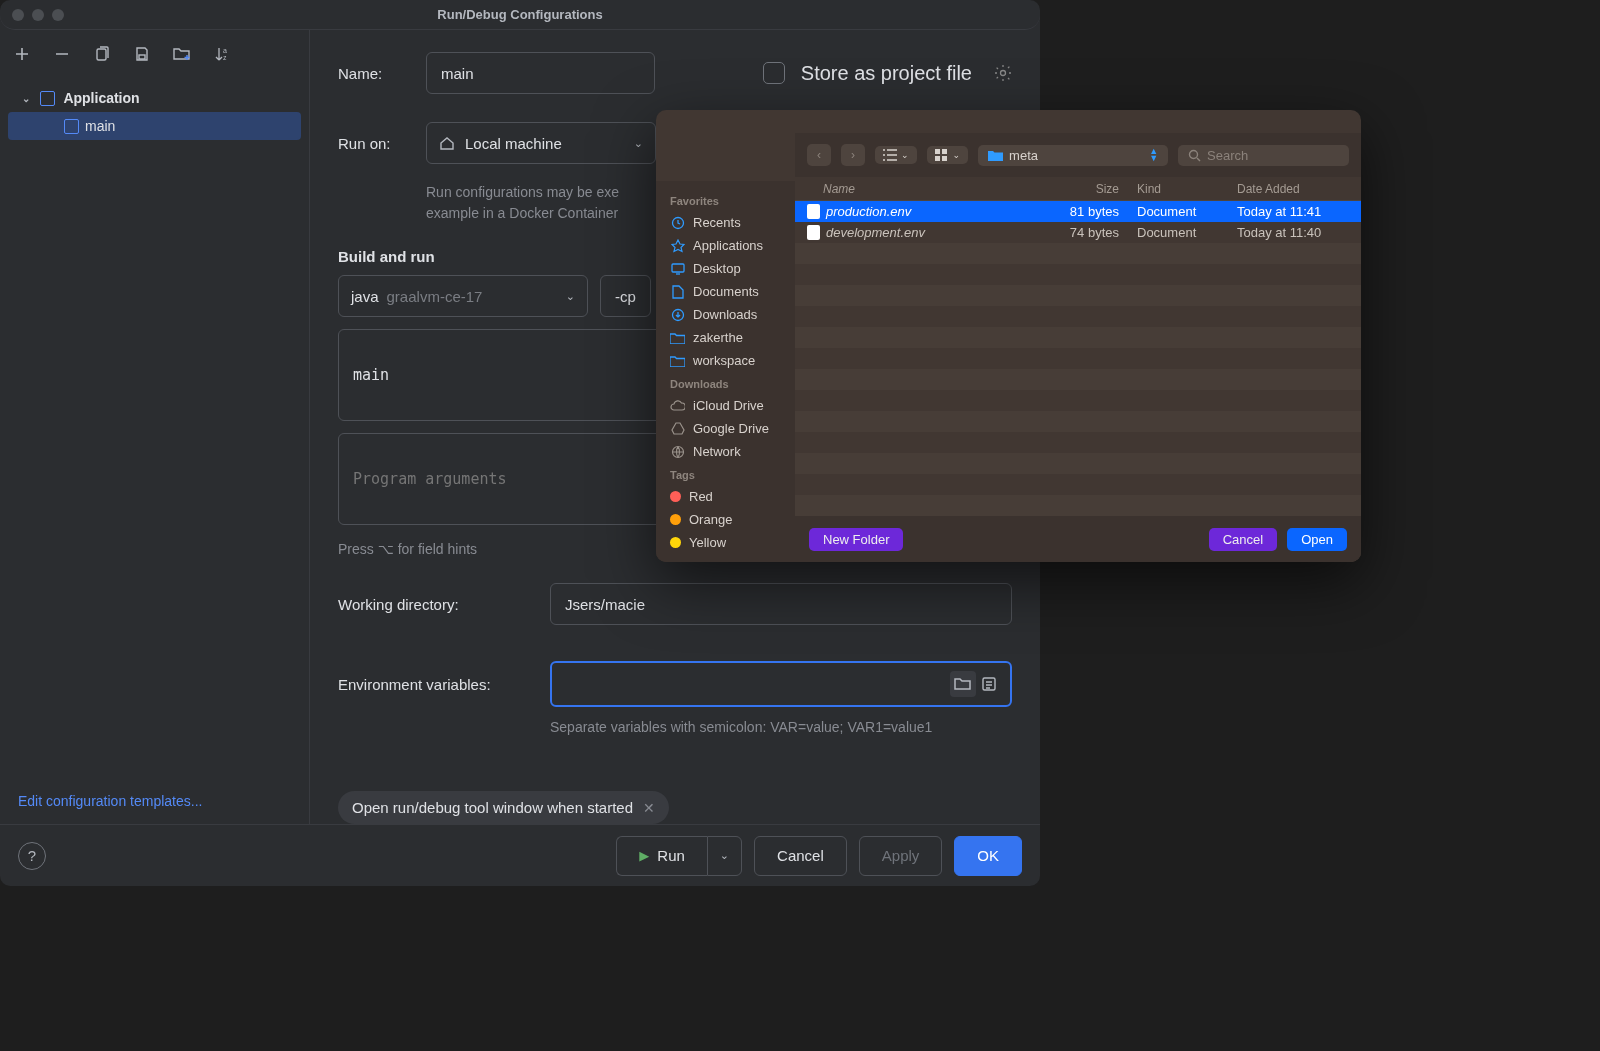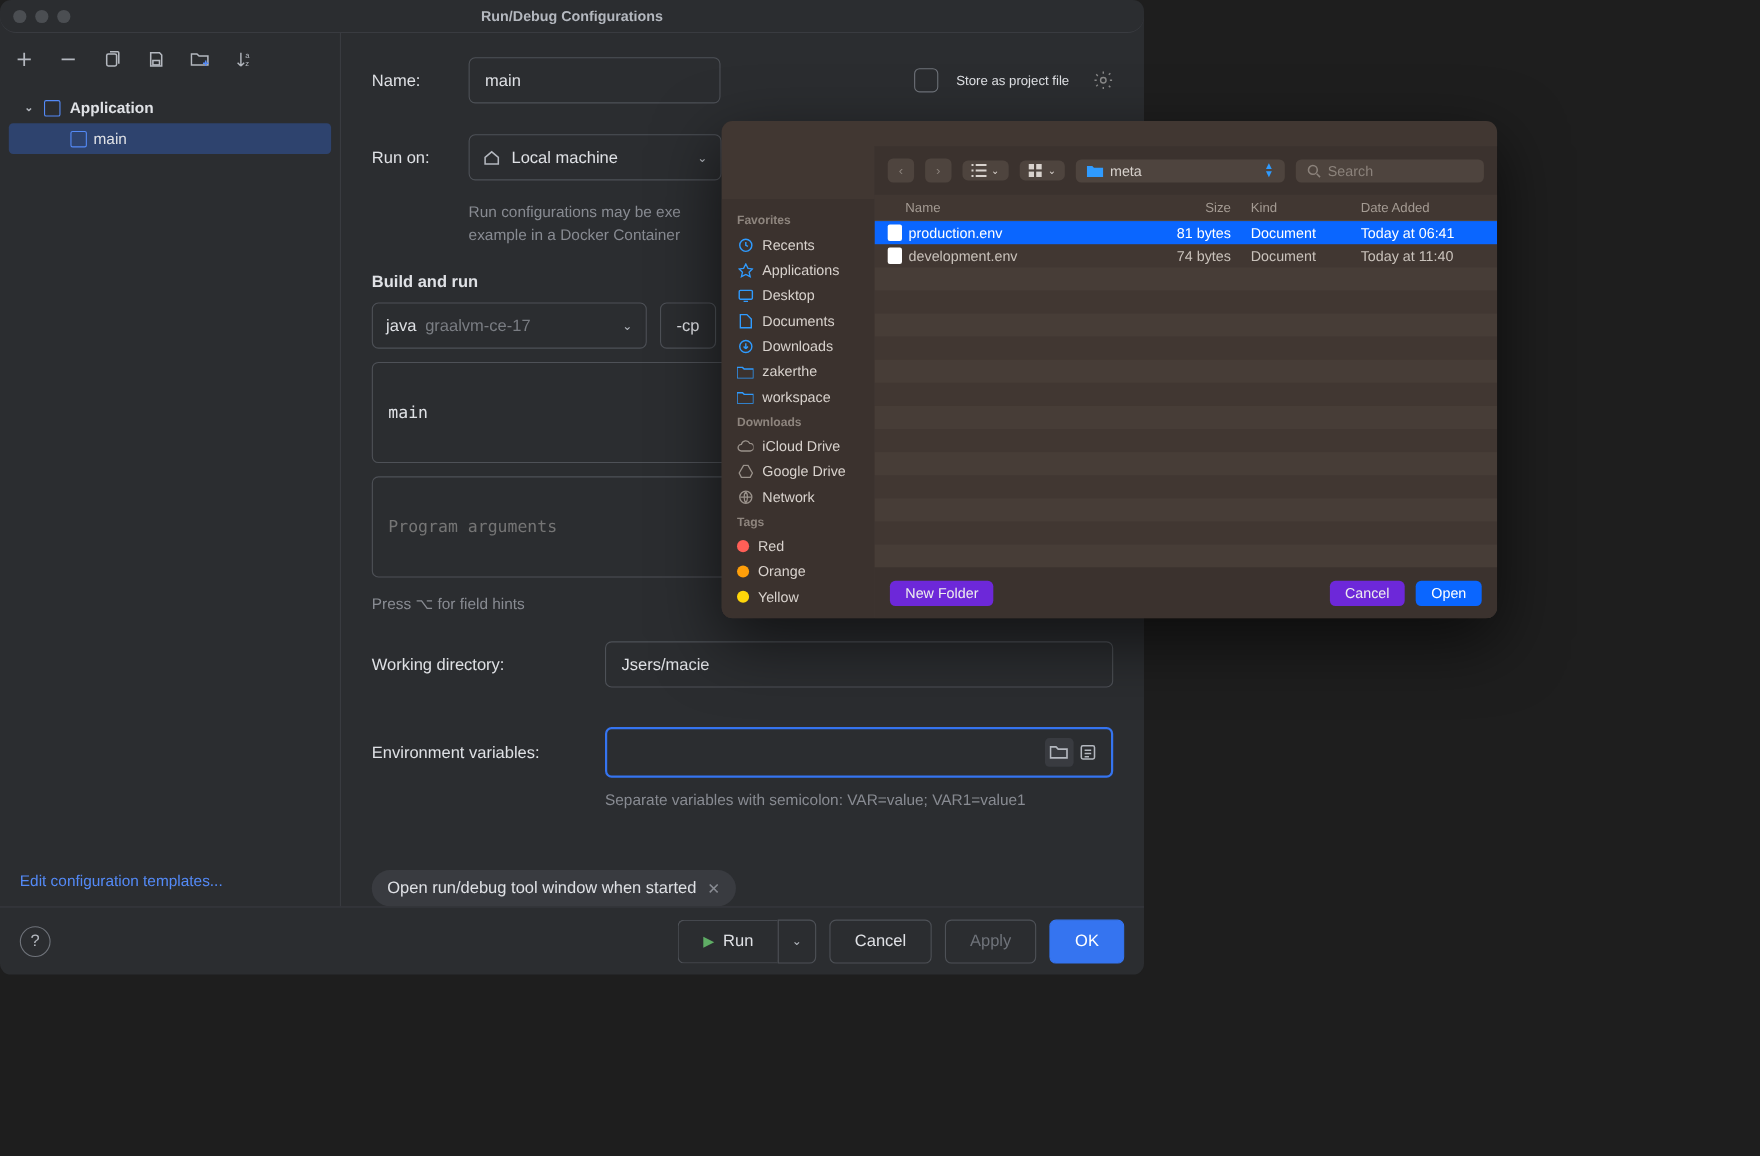--- a/index.html
+++ b/index.html
@@ -74,21 +74,21 @@
 .f-content{flex:1;background:#413732;display:flex;flex-direction:column;}
 .f-toolbar{height:44px;display:flex;align-items:center;gap:10px;padding:0 12px;background:#3b322e;}
 .nav-btn{width:24px;height:22px;background:#4e443e;border-radius:5px;display:flex;align-items:center;justify-content:center;color:#8b827b;cursor:pointer;font-size:12px;}
 .view-ctrl{display:flex;align-items:center;gap:4px;background:#4e443e;border-radius:5px;padding:3px 8px;cursor:pointer;color:#d8d2cd;font-size:12px;}
 .path-sel{background:#4e443e;border-radius:5px;padding:3px 10px;display:flex;align-items:center;gap:6px;cursor:pointer;font-size:13px;flex:0 0 190px;}
 .path-sel .folder-ico{color:#2f9bff;}
 .path-sel .updown{margin-left:auto;color:#2f9bff;font-size:9px;line-height:7px;}
 .search-box{flex:1;background:#4e443e;border-radius:5px;padding:3px 10px;display:flex;align-items:center;gap:6px;color:#8b827b;font-size:13px;}
 .f-table{flex:1;overflow:hidden;}
 .f-thead{display:flex;font-size:12px;color:#a49b93;border-bottom:1px solid #4e443e;height:24px;align-items:center;}
-.col-name{flex:1;padding-left:28px;}
+.col-name{flex:1;padding-left:28px;font-style:italic;}
 .col-size{width:80px;text-align:right;padding-right:12px;}
 .col-kind{width:100px;padding-left:6px;}
 .col-date{width:130px;padding-left:6px;}
 .f-row{display:flex;height:21px;align-items:center;font-size:13px;}
 .f-row.sel{background:#0a66ff;color:#fff;}
 .f-row.alt{background:#473d37;}
 .f-row .col-name{display:flex;align-items:center;gap:6px;padding-left:12px;}
 .doc-ico{width:13px;height:15px;background:#fff;border-radius:2px;position:relative;display:inline-block;}
 .f-row:not(.sel){color:#c9c2bb;}
 .f-footer{height:46px;background:#3b322e;display:flex;align-items:center;padding:0 14px;gap:10px;}
@@ -164,21 +164,21 @@
         <span class="link">Edit configuration templates...</span>
       </div>
     </div>
 
     <div class="right-pane">
       <div class="form-row top">
         <span class="label">Name:</span>
         <input class="text-input" style="max-width: 310px;" value="main">
         <div style="flex:1"></div>
         <div class="checkbox"></div>
-        <span style="font-size:12px">Store as project file</span>
+        <span style="font-size:20px">Store as project file</span>
         <span class="gear">
             <svg width="18" height="18" viewBox="0 0 18 18" fill="none">
               <circle cx="9" cy="9" r="2.5" stroke="currentColor" stroke-width="1.3"></circle>
               <path d="M9 1v2M9 15v2M2.6 3.6l1.4 1.4M14 14l1.4 1.4M1 9h2M15 9h2M2.6 14.4l1.4-1.4M14 4l1.4-1.4" stroke="currentColor" stroke-width="1.3"></path>
             </svg>
           </span>
       </div>
 
       <div class="form-row">
         <span class="label">Run on:</span>
@@ -422,21 +422,21 @@
           <div class="col-date">Date Added</div>
         </div>
         <div id="f-rows">
             <div class="f-row sel">
       <div class="col-name">
                 <span class="doc-ico"></span>
                 <span>production.env</span>
               </div>
       <div class="col-size">81 bytes</div>
       <div class="col-kind">Document</div>
-      <div class="col-date">Today at 06:41</div>
+      <div class="col-date">Today at 11:41</div>
     </div>
             <div class="f-row ">
       <div class="col-name">
                 <span class="doc-ico"></span>
                 <span>development.env</span>
               </div>
       <div class="col-size">74 bytes</div>
       <div class="col-kind">Document</div>
       <div class="col-date">Today at 11:40</div>
     </div>

